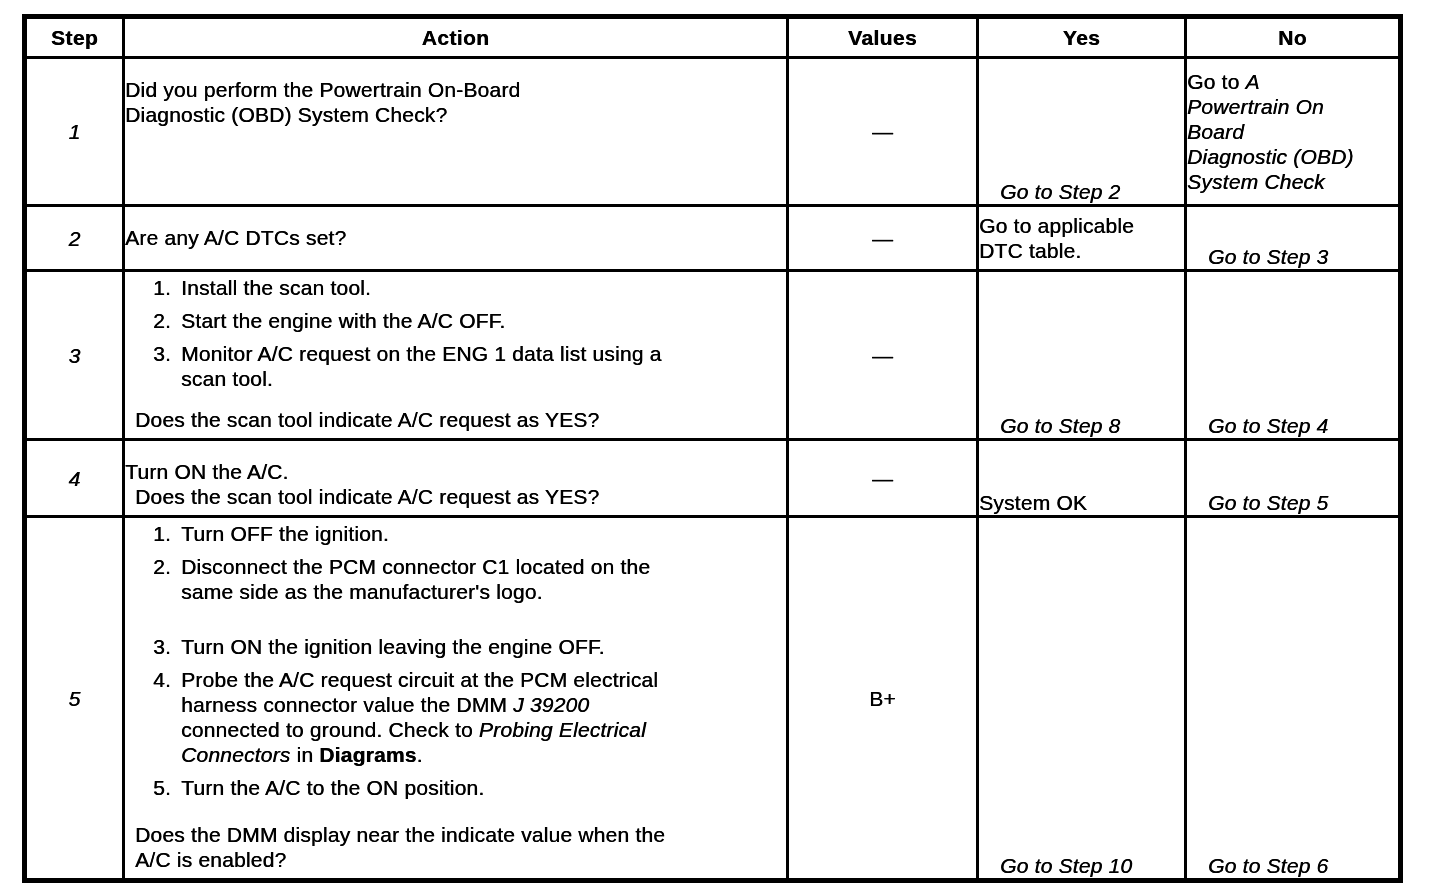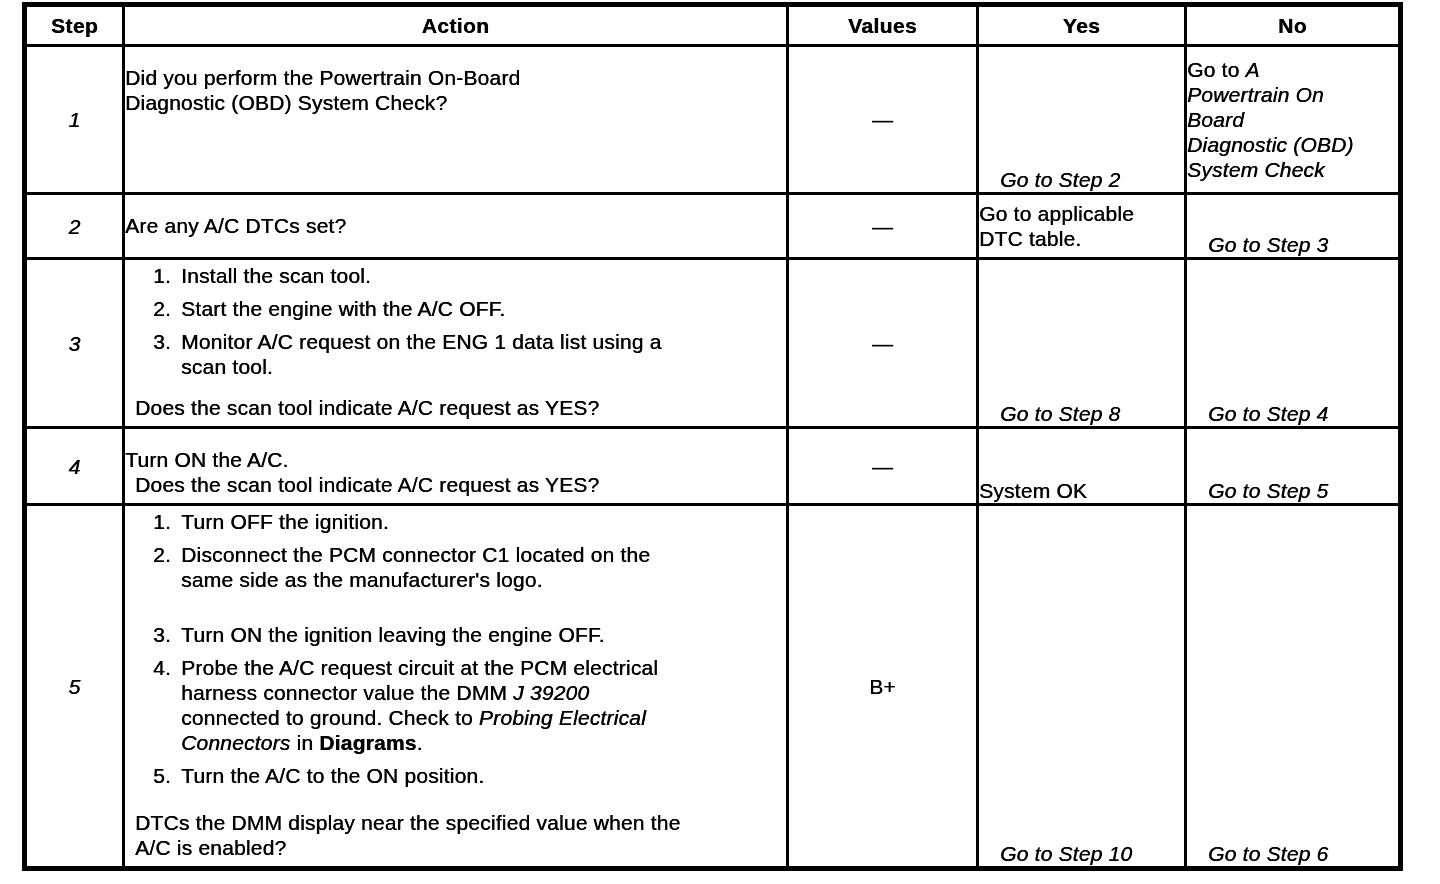--- a/index.html
+++ b/index.html
@@ -5,21 +5,21 @@
   * { box-sizing: border-box; }
   html, body { margin: 0; padding: 0; background: #ffffff; }
   .page {
     position: relative;
     width: 1440px; height: 884px;
     background: #ffffff;
     font-family: "Liberation Sans", sans-serif;
     color: #000;
   }
   table.diag {
-    position: absolute; left: 22px; top: 2px;
+    position: absolute; left: 22px; top: 14px;
     width: 1376px;
     border-collapse: collapse;
     table-layout: fixed;
     border: 5px solid #000;
     text-shadow: 0.4px 0 0 #000;
   }
   .diag th, .diag td { border: 3px solid #000; padding: 0; }
   .diag th {
     font-size: 21px; font-weight: bold; letter-spacing: 0.4px;
     text-align: center; vertical-align: middle;
@@ -155,21 +155,21 @@
                 <span class="tline"><span>harness connector value the DMM </span><i>J 39200</i></span>
                 <span class="tline"><span>connected to ground. Check to </span><i>Probing Electrical</i></span>
                 <span class="tline"><i>Connectors</i><span> in </span><b>Diagrams</b><span>.</span></span>
               </span>
             </div>
         <div class="li">
               <span class="num">5.</span>
               <span class="txt">Turn the A/C to the ON position.</span>
             </div>
         <div class="question">
-              <span class="tline">DTCs the DMM display near the specified value when the</span>
+              <span class="tline">Does the DMM display near the indicate value when the</span>
               <span class="tline">A/C is enabled?</span>
             </div>
       </td>
       <td class="values-td">B+</td>
       <td class="yn-td vbottom"><span class="go">Go to Step 10</span></td>
       <td class="yn-td vbottom"><span class="go">Go to Step 6</span></td>
     </tr>
   </tbody>
     </table>
 </div>

